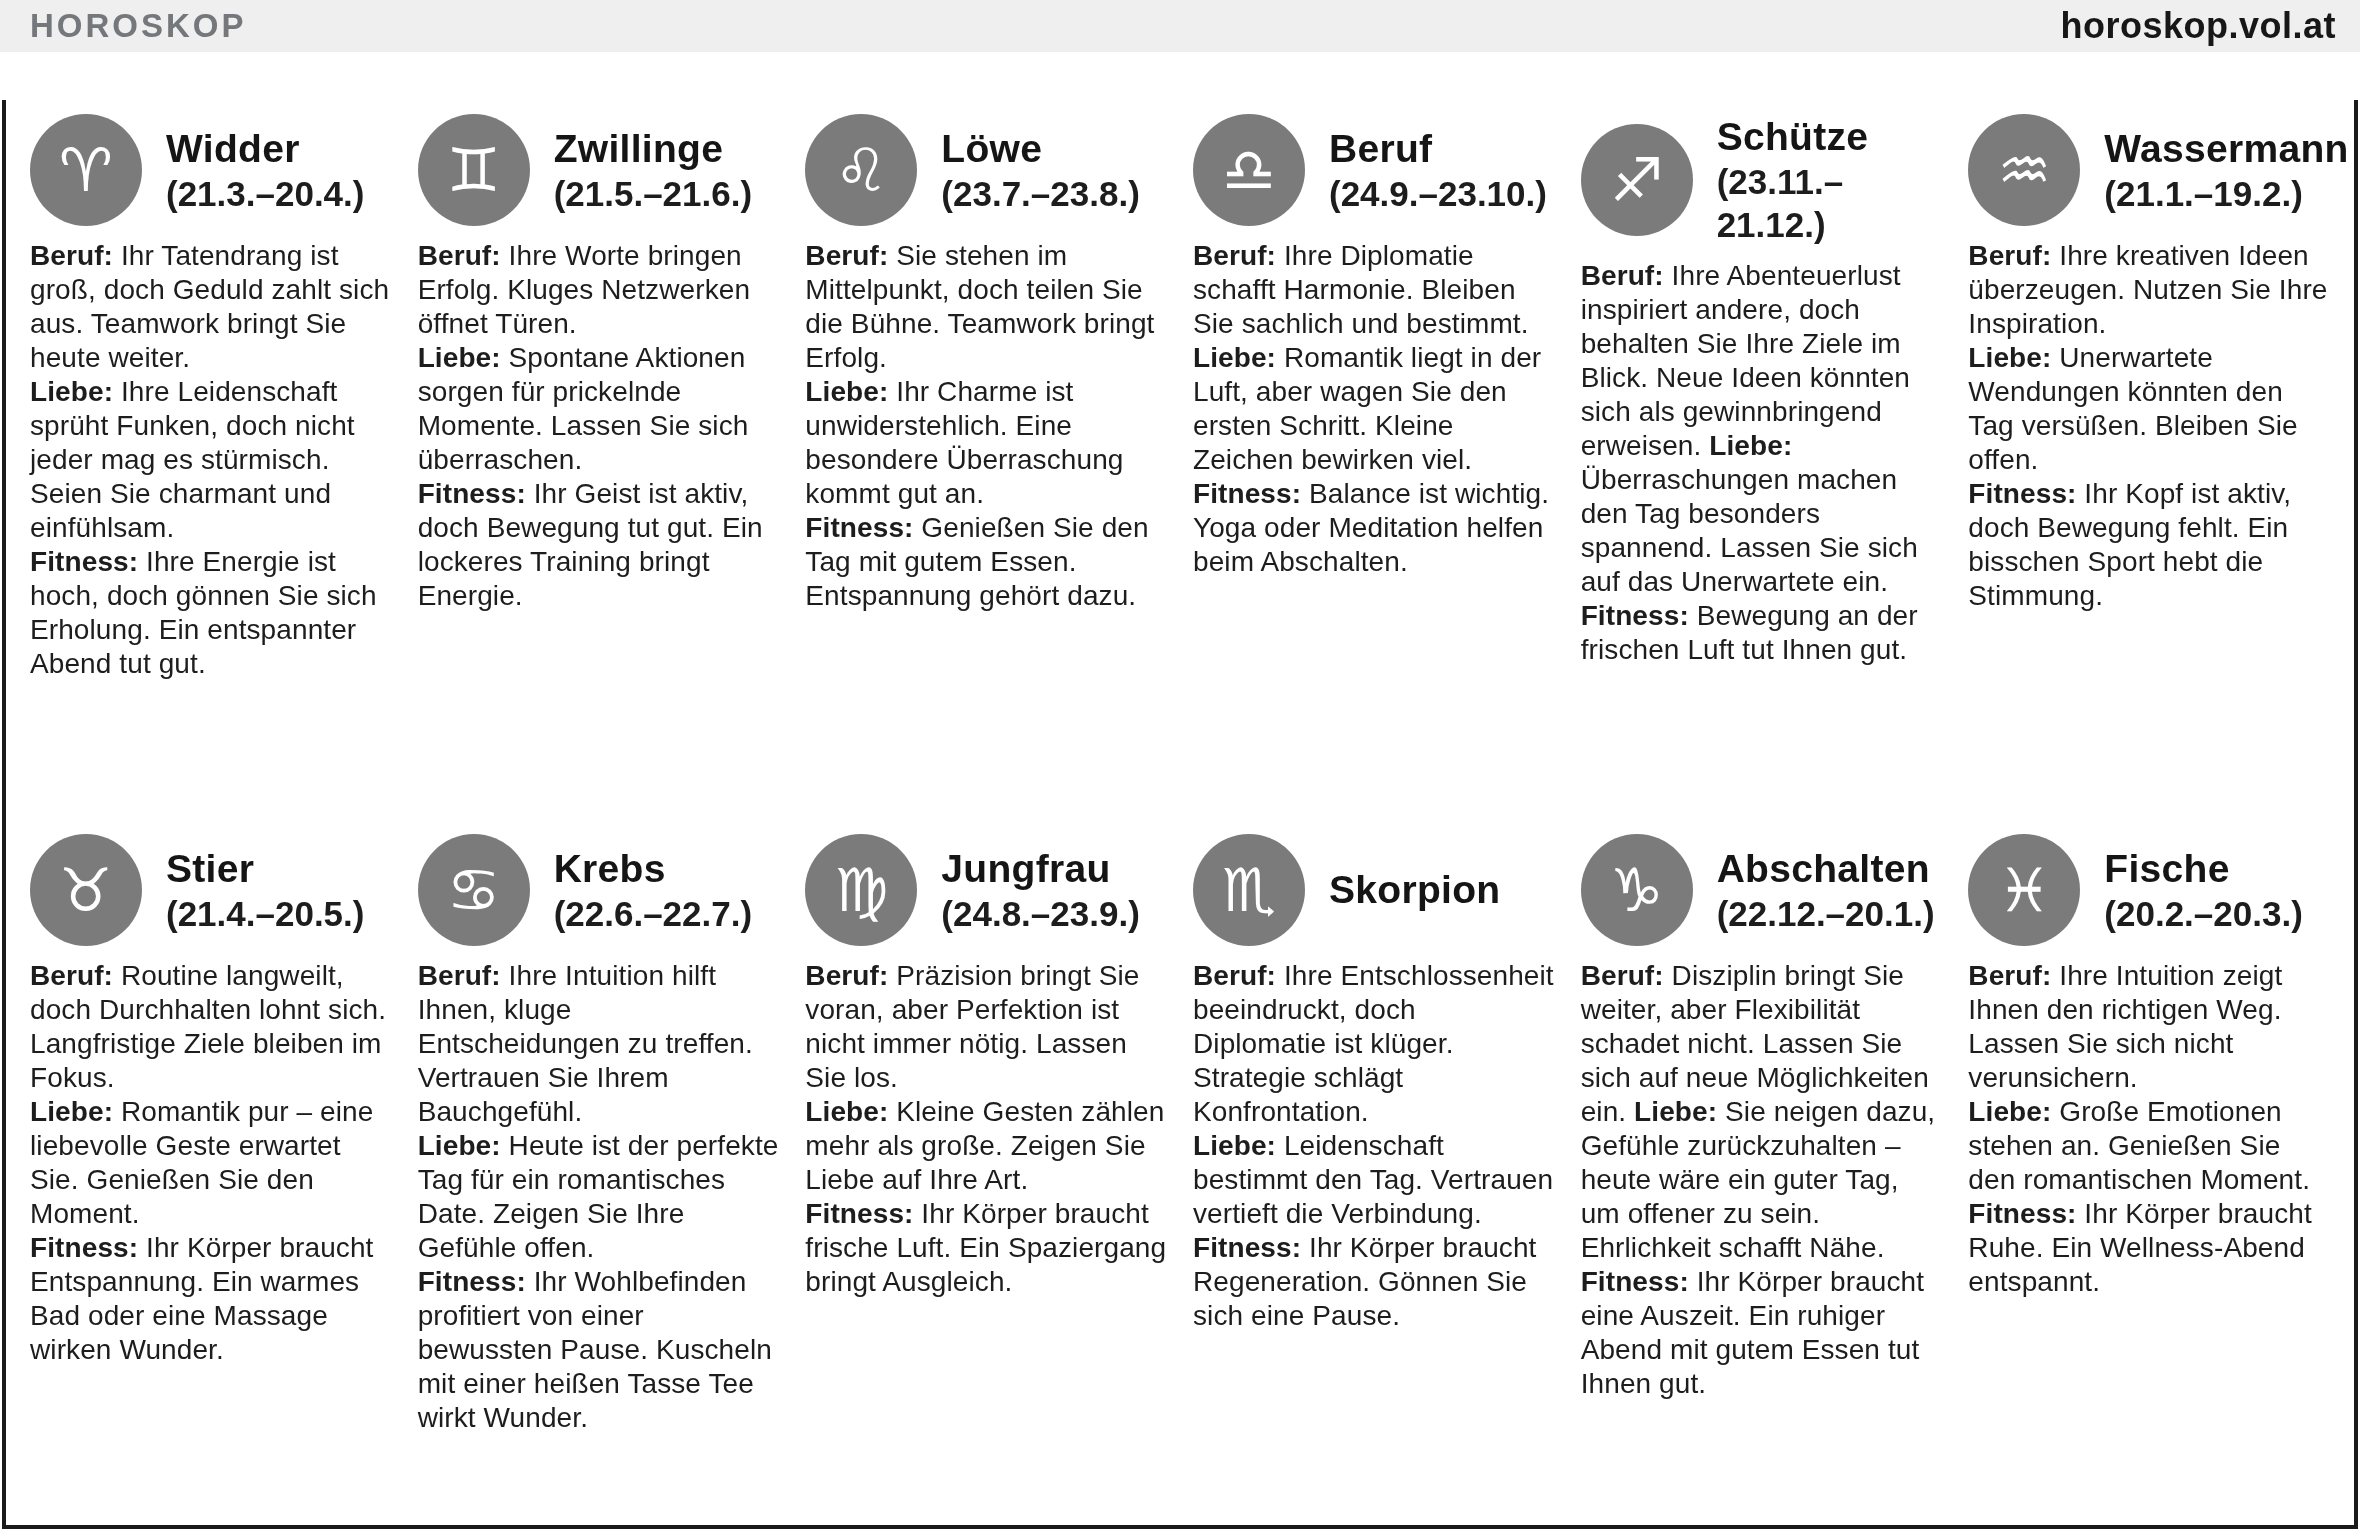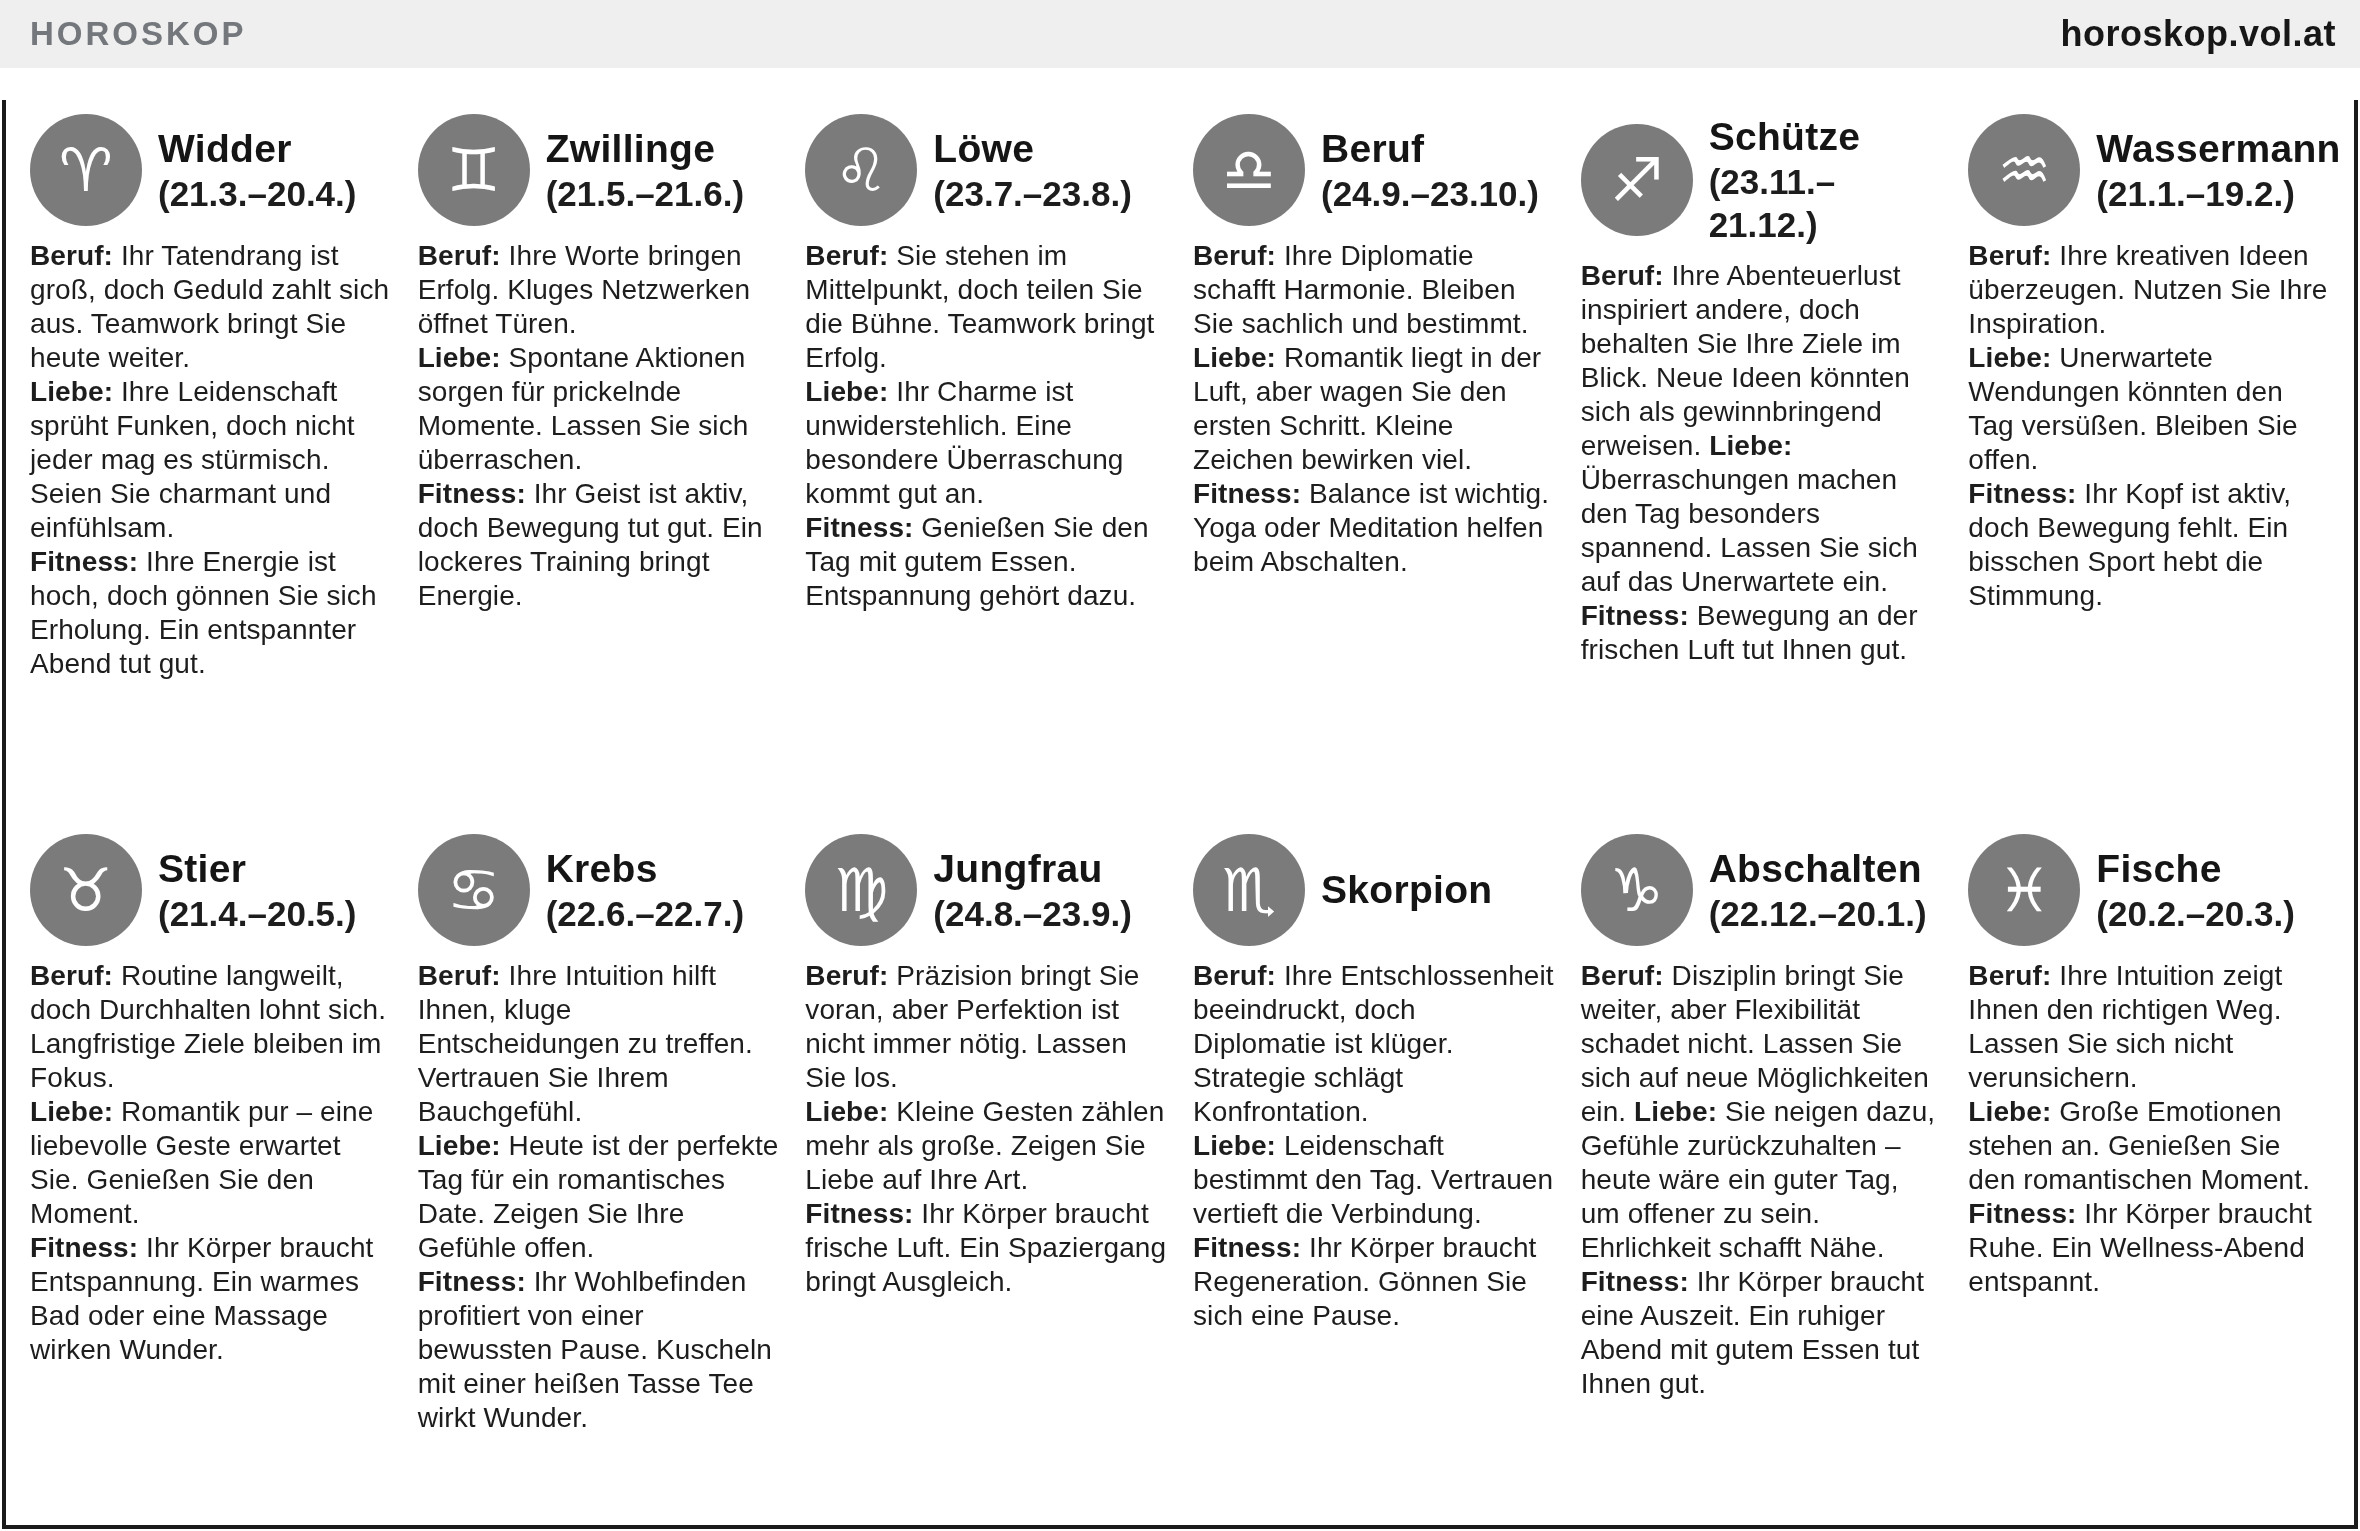--- a/index.html
+++ b/index.html
@@ -10,21 +10,21 @@
     --border:#1a1a1a;
   }
   *{box-sizing:border-box;}
   html,body{margin:0;padding:0;}
   body{
     width:2360px;height:1531px;position:relative;overflow:hidden;
     background:#ffffff;color:var(--body-text);
     font-family:"Liberation Sans", sans-serif;
   }
   .masthead{
-    height:68px;background:var(--header-bg);
+    height:52px;background:var(--header-bg);
     display:flex;justify-content:space-between;align-items:center;
     padding:0 24px 0 30px;
   }
   .masthead-title{
     font-size:33px;font-weight:bold;letter-spacing:3px;
     color:var(--header-text);
   }
   .masthead-site{
     font-size:36px;font-weight:bold;color:#171717;letter-spacing:0.5px;
   }
@@ -49,21 +49,21 @@
   }
   .sign-icon{
     width:112px;height:112px;flex:0 0 112px;border-radius:50%;
     background:var(--icon-circle);
     display:flex;align-items:center;justify-content:center;
   }
   .glyph{
     font-family:"DejaVu Sans", sans-serif;
     font-size:60px;line-height:1;color:#ffffff;
   }
-  .sign-title-wrap{min-width:0;}
+  .sign-title-wrap{min-width:0;margin-left:8px;}
   .sign-name{
     margin:0;font-size:39px;font-weight:bold;line-height:46px;letter-spacing:0.3px;
     color:#151515;
   }
   .sign-dates{
     font-size:35px;line-height:43px;color:#1d1d1d;font-weight:bold;
   }
   .sign-body{
     margin:13px 0 0 0;
     font-size:28px;line-height:34px;letter-spacing:0.1px;

